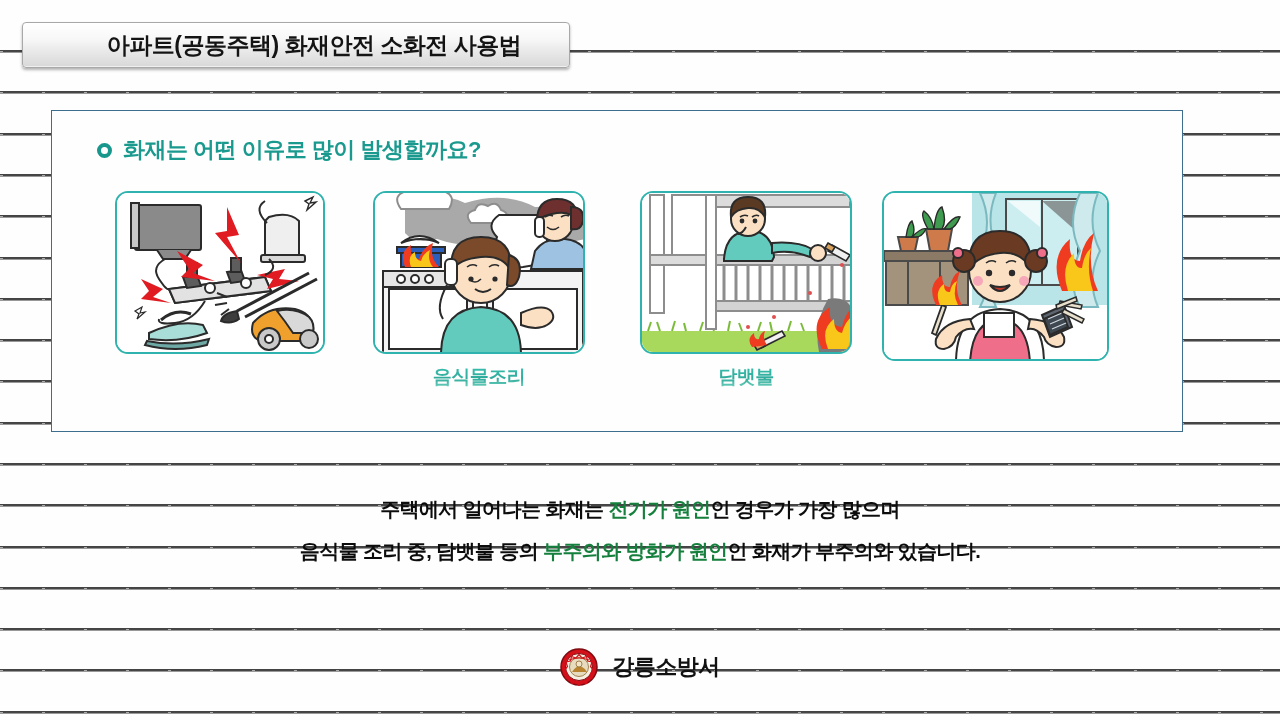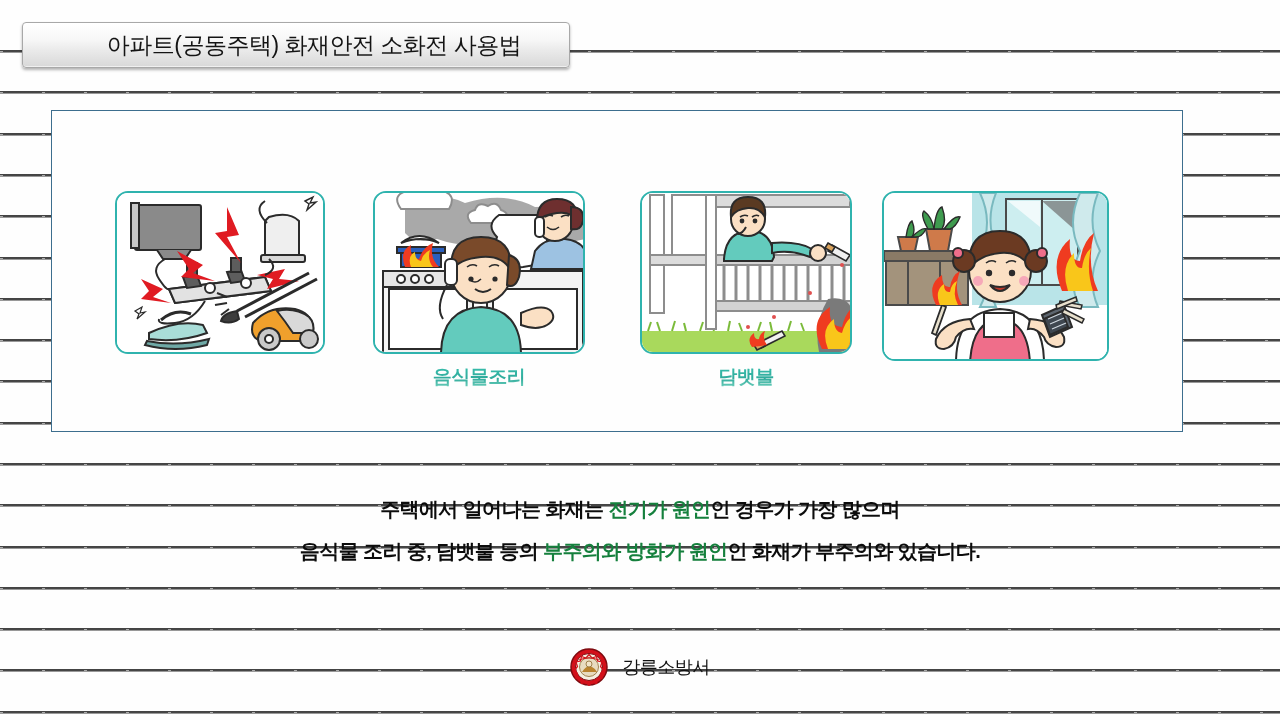--- a/index.html
+++ b/index.html
@@ -19,21 +19,21 @@
         background:repeating-linear-gradient(90deg,rgba(255,255,255,.55) 0 3px,rgba(255,255,255,0) 3px 42px);}
   
   #title-plate{
     position:absolute;left:22px;top:22px;width:546px;height:44px;z-index:6;
     background:linear-gradient(180deg,#ffffff 0%,#f7f7f7 38%,#eaeaea 62%,#d8d8d8 100%);
     border:1px solid #a8a8a8;border-radius:4px;
     box-shadow:0 2px 3px rgba(0,0,0,.30),inset 0 1px 0 #fff,inset 0 -1px 0 rgba(255,255,255,.6);
     display:flex;align-items:center;justify-content:center;
   }
   #title-plate .tx{
-    font-size:23px;font-weight:normal;color:#141414;letter-spacing:-.5px;white-space:nowrap;margin-left:36px;
+    font-size:23px;font-weight:bold;color:#141414;letter-spacing:-.5px;white-space:nowrap;margin-left:36px;
   }
   
   #panel{
     position:absolute;left:51px;top:110px;width:1130px;height:320px;z-index:4;
     background:#fefefe;border:1px solid #3d6e8e;
   }
   #section-heading{
     position:absolute;left:45px;top:24px;display:flex;align-items:center;gap:11px;
   }
   .ring{width:15px;height:15px;border:4px solid #18988c;border-radius:50%;box-sizing:border-box;}
@@ -50,21 +50,21 @@
     background:linear-gradient(180deg,#39c2b0 0%,#30ab9c 55%,#7fd8c4 100%);
     -webkit-background-clip:text;background-clip:text;-webkit-text-fill-color:transparent;
   }
   
   .stmt{position:absolute;width:1280px;text-align:center;z-index:5;
         font-size:20px;font-weight:bold;color:#0c0c0c;letter-spacing:-.6px;white-space:nowrap;}
   .hl{color:#15803d;}
   
   #footer{position:absolute;left:0;top:648px;width:1280px;z-index:5;
           display:flex;align-items:center;justify-content:center;gap:14px;}
-  #footer .ftx{font-size:18px;color:#111;letter-spacing:-.5px;}
+  #footer .ftx{font-size:22px;color:#111;letter-spacing:-.5px;font-weight:bold;}
   .emblem{width:38px;height:38px;position:relative;}
 </style>
 </head>
 <body>
 
 <div id="rules">
     <div class="rule" style="top: 50px;">
       <div class="dots"></div>
     </div>
     <div class="rule" style="top: 91px;">
@@ -140,20 +140,24 @@
       <div class="dots"></div>
     </div>
   </div>
 
 <div id="title-plate">
   <span class="tx">아파트(공동주택) 화재안전 소화전 사용법</span>
 </div>
 
 <div id="panel">
 
+  <div id="section-heading">
+    <span class="ring"></span>
+    <span class="htx">화재는 어떤 이유로 많이 발생할까요?</span>
+  </div>
 
   <div class="card" style="left:63px;top:80px;width:210px;">
     <div class="thumb" style="width:210px;height:163px;">
       <svg viewBox="0 0 210 163" width="210" height="163">
         <rect x="0" y="0" width="210" height="163" fill="#ffffff"></rect>
 
         <g stroke="#2b2b2b" stroke-width="2">
           <rect x="18" y="12" width="66" height="45" rx="2" fill="#8a8a8a"></rect>
           <rect x="14" y="10" width="8" height="45" fill="#c9c9c9"></rect>
           <path d="M40 57 l6 9 h22 l6 -9" fill="#8a8a8a"></path>

